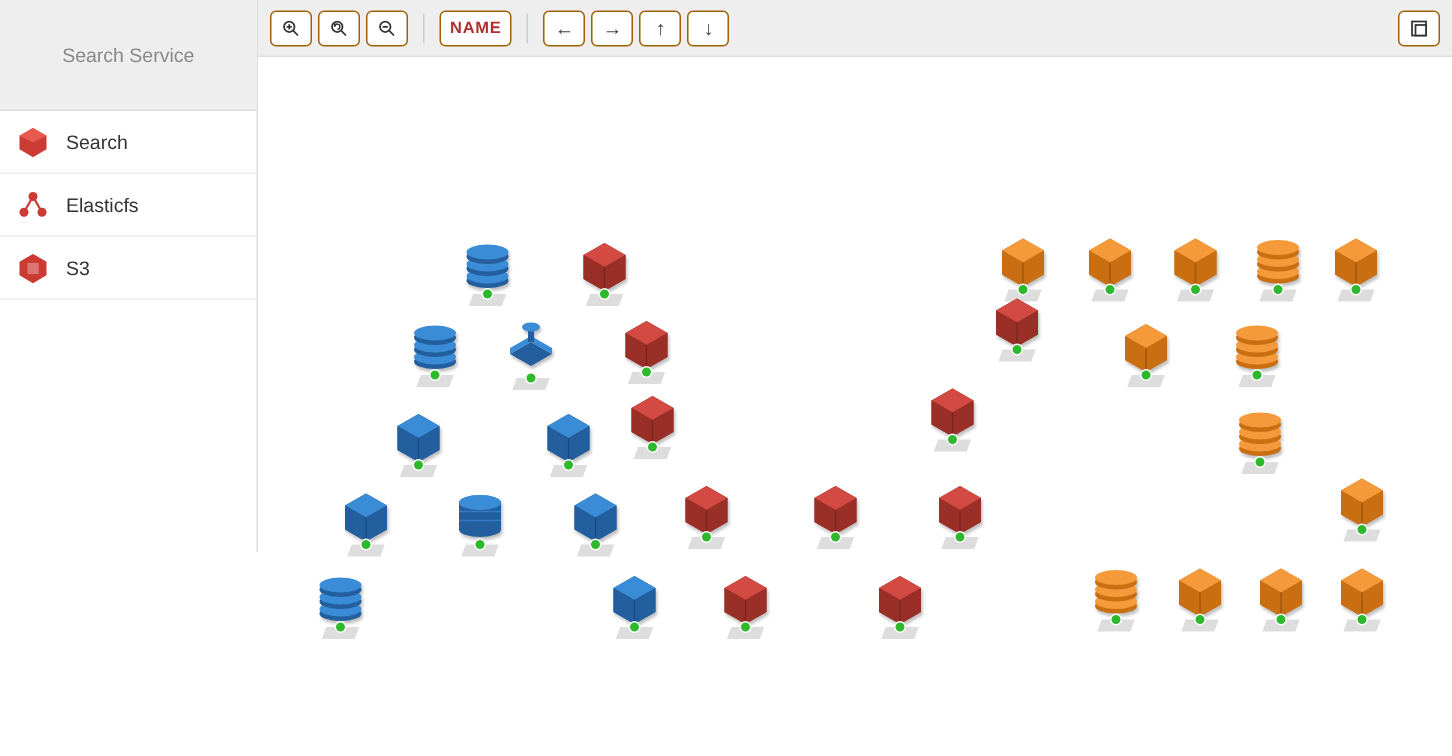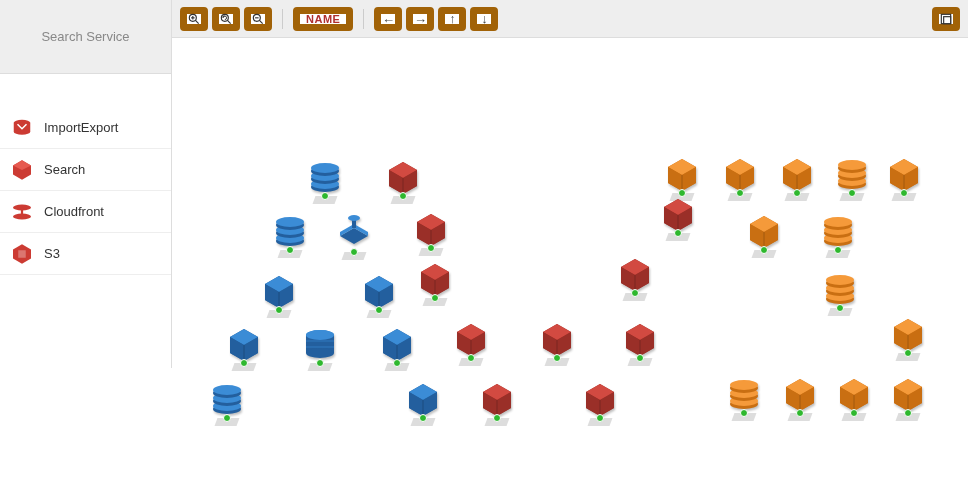--- a/index.html
+++ b/index.html
@@ -1,30 +1,30 @@
 <!DOCTYPE html>
 <html><head>
 <meta charset="utf-8">
 <style>
   * { box-sizing: border-box; }
   html, body { margin:0; padding:0; width:968px; height:504px; font-family: "Helvetica Neue", Arial, sans-serif; font-size:13px; color:#333; }
   body { display:flex; background:#fff; }
 
   
-  .sidebar { width:172px; height:368px; border-right:1px solid #ddd; display:flex; flex-direction:column;gap:33px; }
+  .sidebar { width:172px; height:368px; border-right:1px solid #ddd; display:flex; flex-direction:column; }
   .sidebar-search { height:74px; background:#eee; display:flex; align-items:center; justify-content:center; color:#888; font-size:13px; border-bottom:1px solid #ddd; }
   .sidebar-list { flex:1; overflow-y:auto; }
   .sidebar-item { height:42px; display:flex; align-items:center; padding:0 10px; gap:10px; border-bottom:1px solid #eee; cursor:pointer; }
   .sb-icon { width:24px; height:24px; display:flex; align-items:center; justify-content:center; }
   .sb-icon svg { width:24px; height:24px; }
 
   
   .main { flex:1; display:flex; flex-direction:column; position:relative; }
   .toolbar { height:38px; background:#eee; border-bottom:1px solid #ddd; display:flex; align-items:center; padding:0 8px; gap:4px; }
-  .tool-btn { width:28px; height:24px; background:#fff; border:7px solid #a16207; border-radius:4px; display:flex; align-items:center; justify-content:center; cursor:pointer; font-size:13px; color:#444; }
+  .tool-btn { width:28px; height:24px; background:#fff; border:1px solid #a16207; border-radius:4px; display:flex; align-items:center; justify-content:center; cursor:pointer; font-size:13px; color:#444; }
   .tool-btn.name { width:auto; padding:0 6px; font-weight:bold; color:#b03030; font-size:11px; letter-spacing:0.5px;}
   .tool-sep { width:1px; height:20px; background:#ccc; margin:0 6px; }
   .tool-spacer { flex:1; }
   .tool-btn svg { width:14px; height:14px; }
 
   
   .canvas { flex:1; position:relative; background:#fff; overflow:hidden; }
   .node { position:absolute; width:40px; height:40px; transform:translate(-50%,-50%); cursor:pointer; }
   .node svg.node-body { width:40px; height:40px; display:block; filter: drop-shadow(1px 2px 1px rgba(0,0,0,0.25)); }
   .node .status-dot { position:absolute; bottom:-2px; left:50%; transform:translateX(-50%); width:8px; height:8px; border-radius:50%; background:#2eb82e; border:1px solid #fff; }
@@ -32,46 +32,37 @@
 </style>
 </head>
 <body>
 
 <div class="sidebar">
   <div class="sidebar-search">Search Service</div>
   <div class="sidebar-list">
       <div class="sidebar-item">
         <div class="sb-icon">
           <svg viewBox="0 0 32 32">
-            <ellipse cx="16" cy="9" rx="11" ry="4" fill="#cc3b33"></ellipse>
-            <rect x="5" y="9" width="22" height="12" fill="#cc3b33"></rect>
-            <ellipse cx="16" cy="21" rx="11" ry="4" fill="#cc3b33"></ellipse>
-            <path d="M10 11 L16 17 L22 11" fill="none" stroke="#fff" stroke-width="2"></path>
-          </svg>
-        </div>
-        <span>ImportExport</span>
-      </div>
-      <div class="sidebar-item">
-        <div class="sb-icon">
-          <svg viewBox="0 0 32 32">
             <polygon points="16,3 28,10 28,22 16,29 4,22 4,10" fill="#cc3b33"></polygon>
             <polygon points="16,3 28,10 16,16 4,10" fill="#e65a50"></polygon>
           </svg>
         </div>
         <span>Search</span>
       </div>
       <div class="sidebar-item">
         <div class="sb-icon">
           <svg viewBox="0 0 32 32">
-            <ellipse cx="16" cy="10" rx="12" ry="4" fill="#cc3b33"></ellipse>
-            <ellipse cx="16" cy="22" rx="12" ry="4" fill="#cc3b33"></ellipse>
-            <line x1="16" y1="10" x2="16" y2="22" stroke="#cc3b33" stroke-width="3"></line>
+            <circle cx="16" cy="8" r="4" fill="#cc3b33"></circle>
+            <circle cx="8" cy="22" r="4" fill="#cc3b33"></circle>
+            <circle cx="24" cy="22" r="4" fill="#cc3b33"></circle>
+            <line x1="16" y1="8" x2="8" y2="22" stroke="#cc3b33" stroke-width="2"></line>
+            <line x1="16" y1="8" x2="24" y2="22" stroke="#cc3b33" stroke-width="2"></line>
           </svg>
         </div>
-        <span>Cloudfront</span>
+        <span>Elasticfs</span>
       </div>
       <div class="sidebar-item">
         <div class="sb-icon">
           <svg viewBox="0 0 32 32">
             <polygon points="16,3 28,10 28,22 16,29 4,22 4,10" fill="#cc3b33"></polygon>
             <rect x="11" y="11" width="10" height="10" fill="#fff" opacity="0.3"></rect>
           </svg>
         </div>
         <span>S3</span>
       </div>

